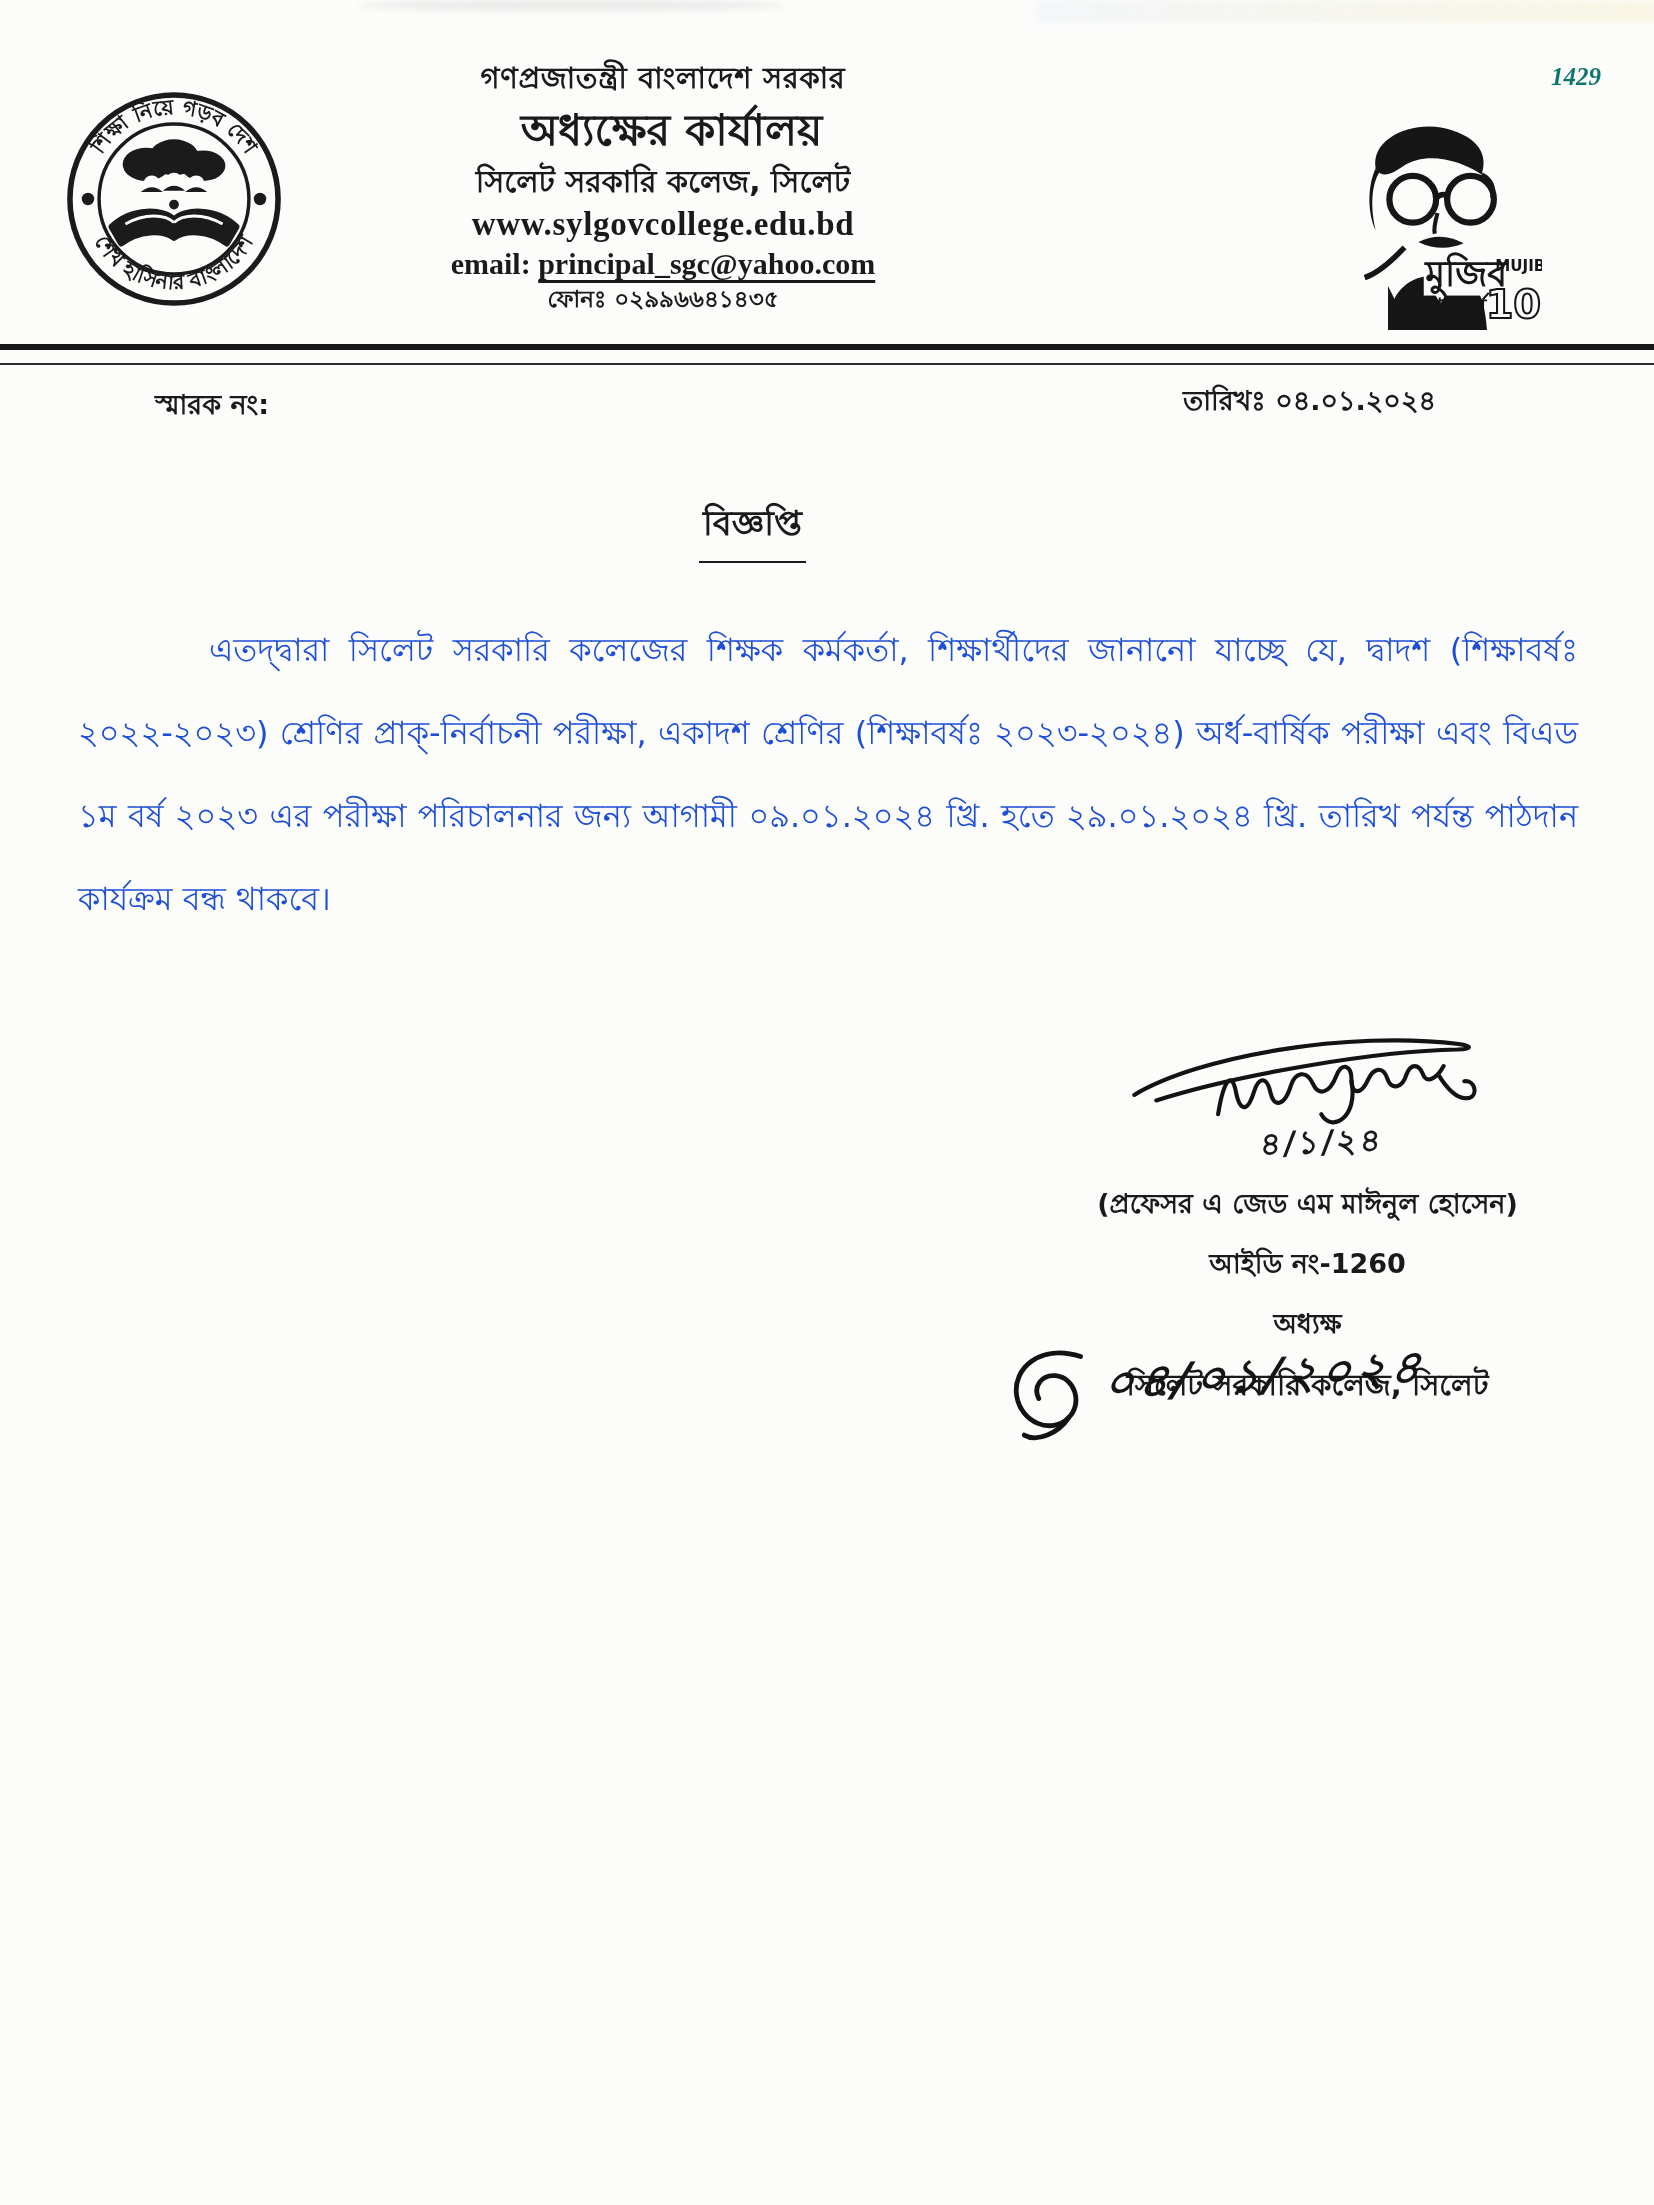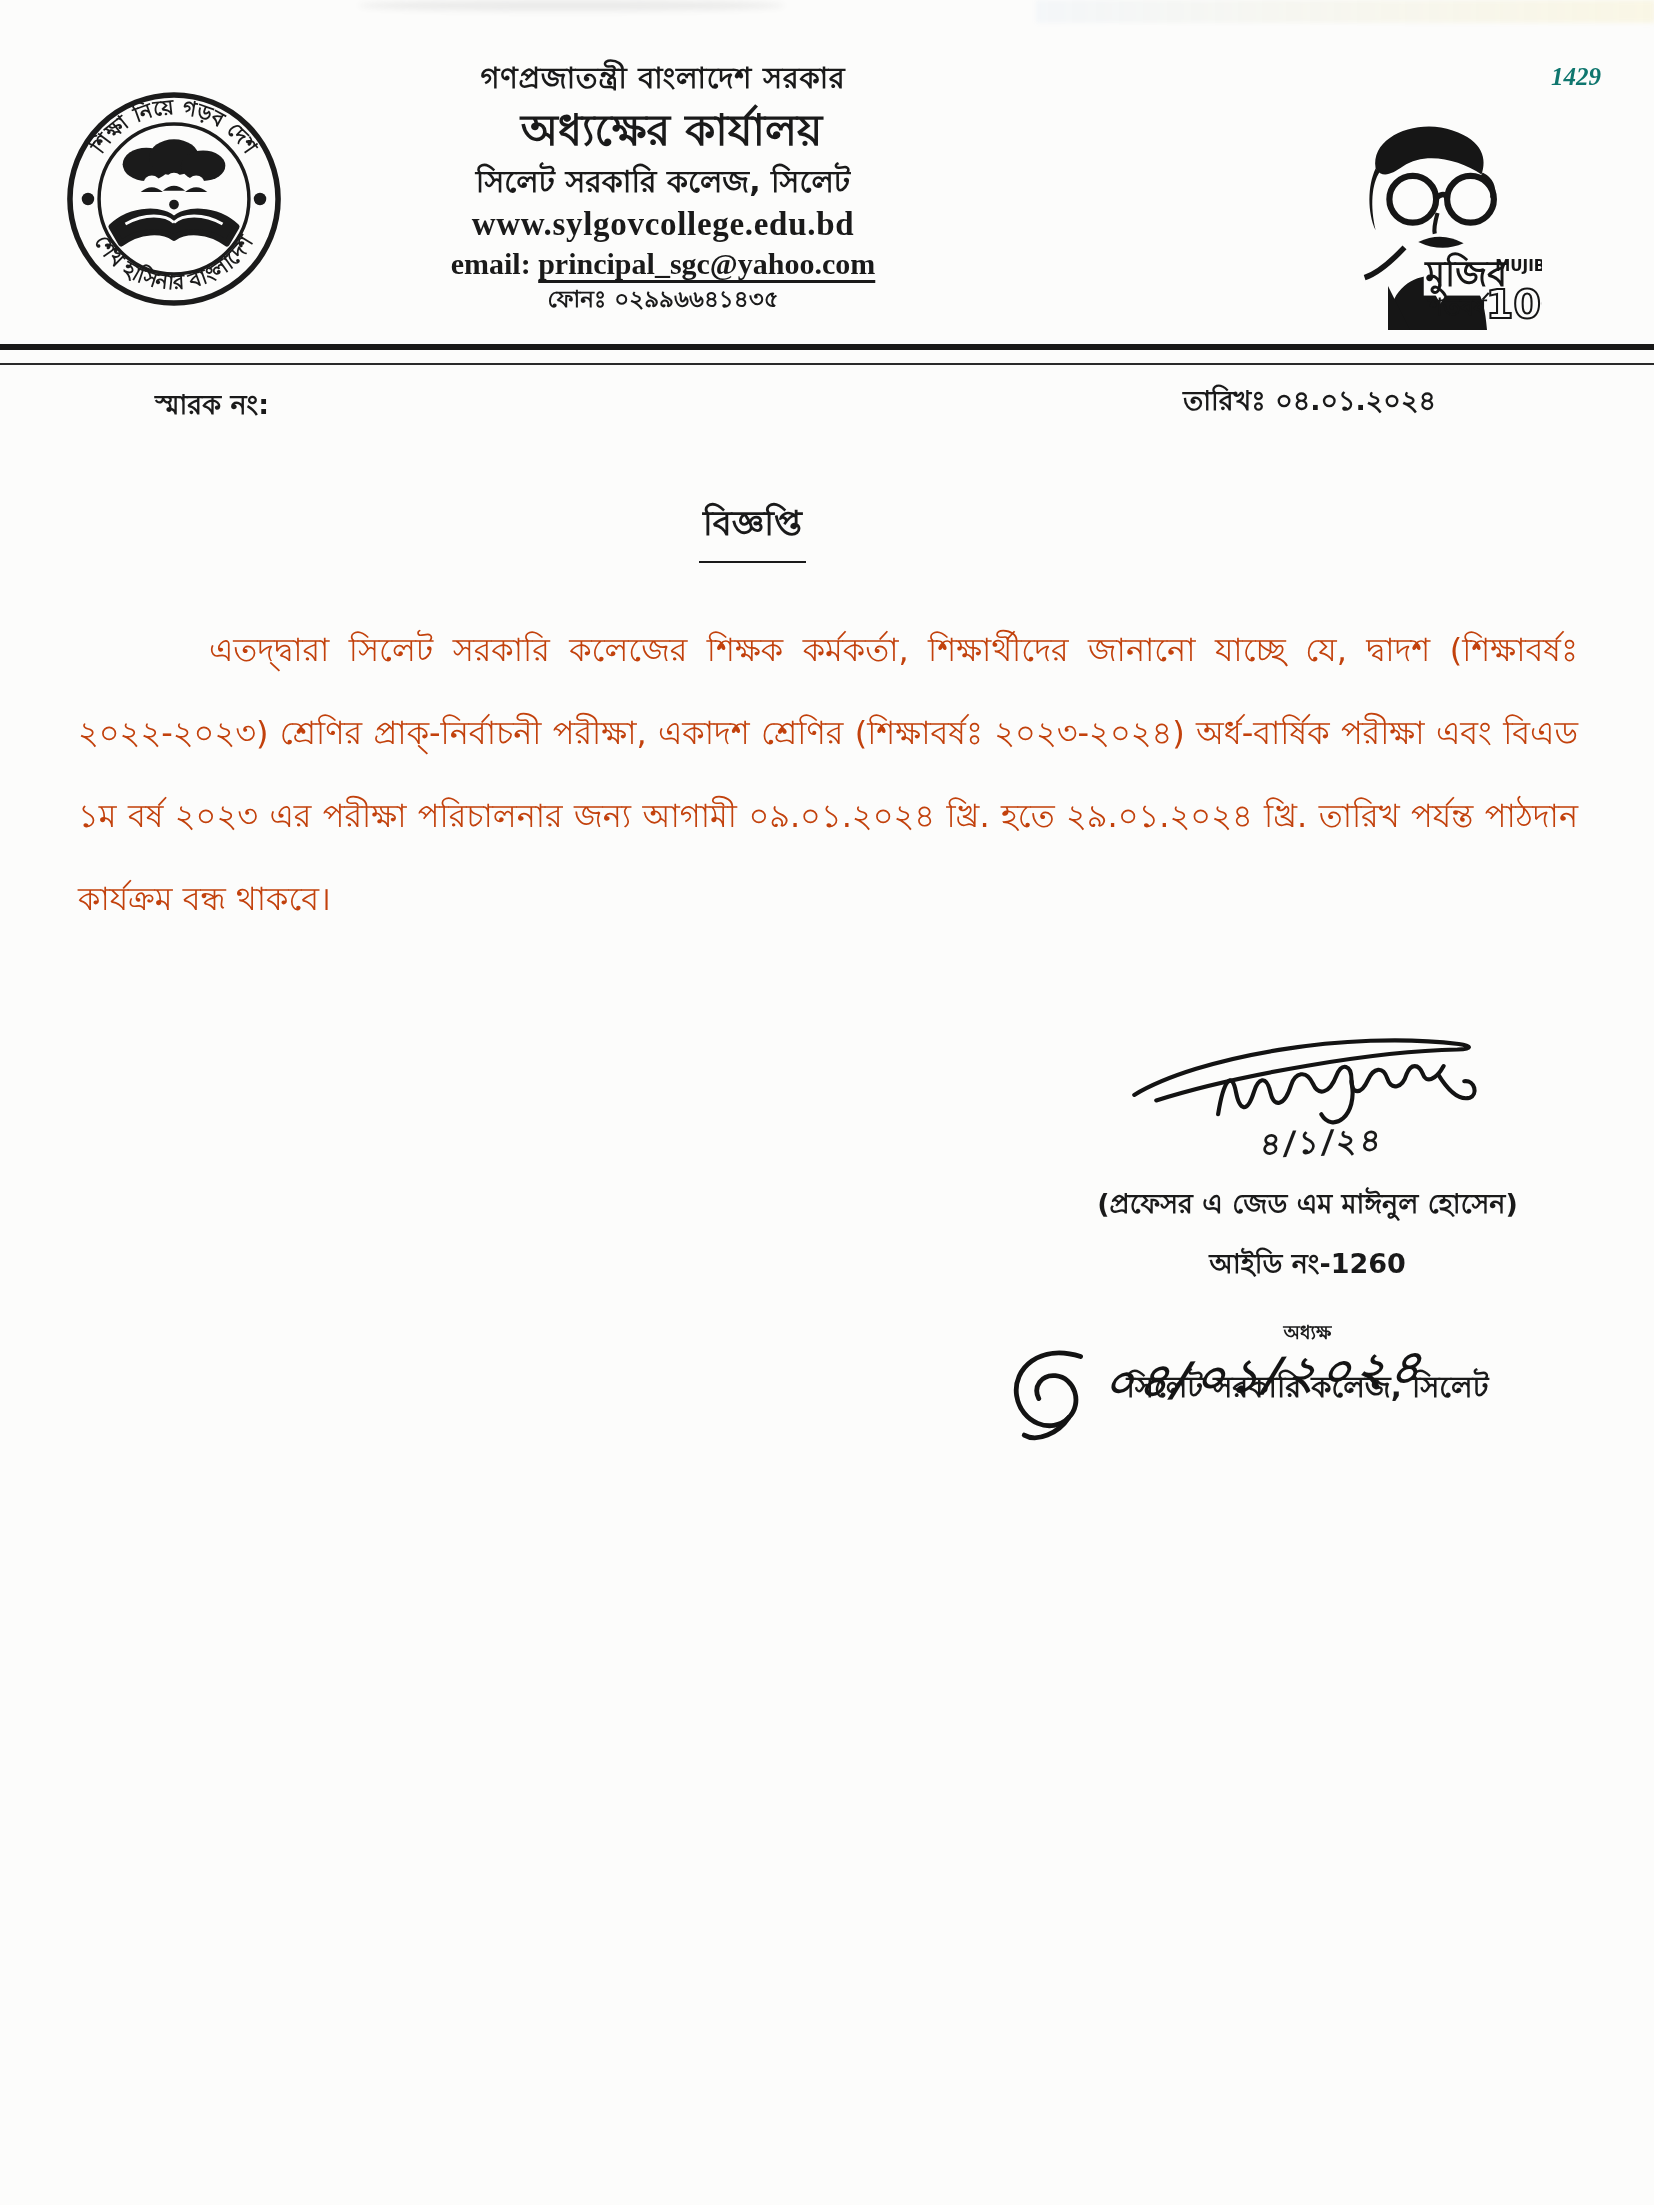--- a/index.html
+++ b/index.html
@@ -54,32 +54,32 @@
   
   .title-wrap{position:absolute;left:0;top:497px;width:1505px;text-align:center;}
   .title{
     display:inline-block;font-size:34px;font-weight:bold;
     border-bottom:2.8px solid #1a1a1a;padding:0 4.1px 6.9px 4.1px;
   }
   
   .body-text{
     position:absolute;left:78px;top:577px;width:1500px;
     font-size:32px;line-height:83px;text-align:justify;text-indent:131px;
-    color:#c2410c;
+    color:#1d4ed8;
   }
   
   .sig-block{position:absolute;left:984px;top:1026px;width:647px;text-align:center;}
   .sig-svg{display:block;margin:0 auto;}
   .sig-hand-date{
     font-size:32px;font-weight:bold;transform:rotate(-2deg) skewX(-6deg);
     margin-top:-40px;margin-left:27.5px;letter-spacing:2.8px;
   }
   .sig-name{font-size:27px;font-weight:bold;margin-top:12.4px;}
   .sig-id{font-size:27px;font-weight:bold;margin-top:15px;}
-  .sig-desig{font-size:19px;font-weight:bold;margin-top:30px;}
+  .sig-desig{font-size:27px;font-weight:bold;margin-top:15px;}
   .sig-inst{font-size:29px;font-weight:bold;margin-top:13.8px;}
   .scrawl{
     position:absolute;left:1001px;top:1322px;display:flex;align-items:center;
     transform:rotate(-3deg);
   }
   .scrawl-text{
     font-size:45px;font-weight:bold;font-style:oblique;
     letter-spacing:5.5px;transform:skewX(-10deg);color:#141414;
   }
 </style>

